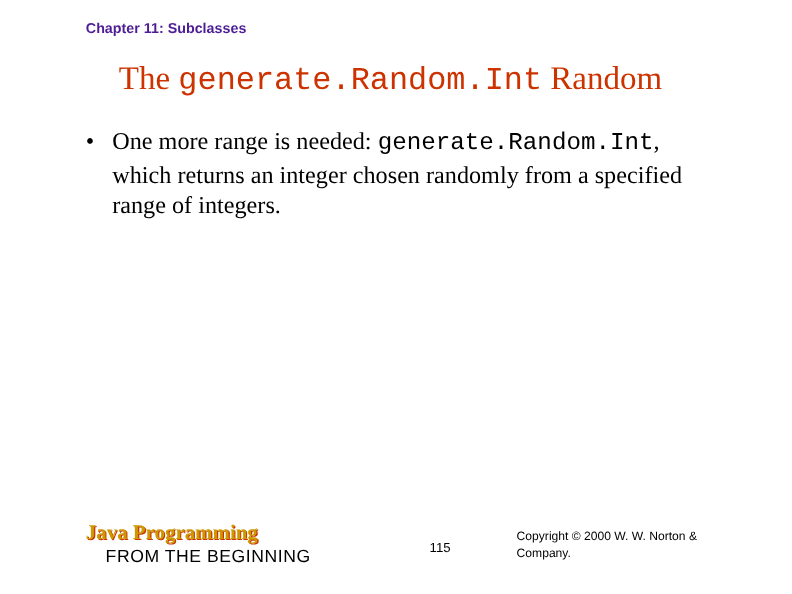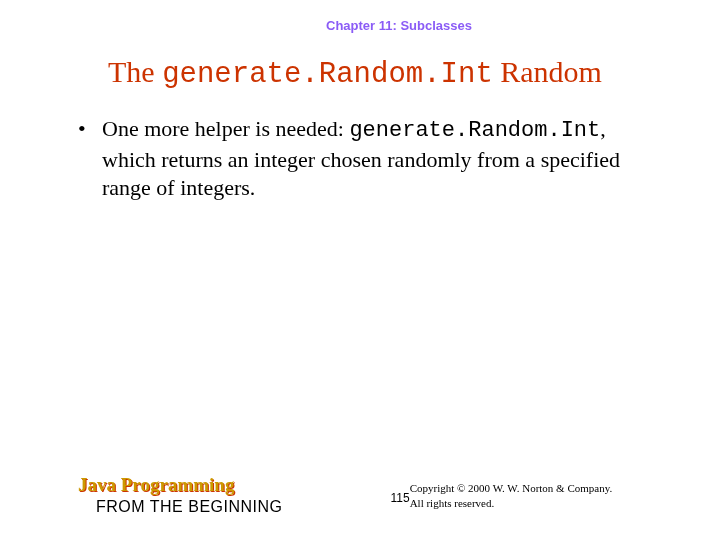--- a/index.html
+++ b/index.html
@@ -8,23 +8,22 @@
     height: 540px;
     background: #ffffff;
     font-family: "Times New Roman", Times, serif;
     position: relative;
     overflow: hidden;
   }
   .chapter-header {
     font-family: Arial, Helvetica, sans-serif;
     font-weight: bold;
     font-size: 13px;
-    color: #8b5cf6;
+    color: #4c1d95;
     padding: 18px 0 0 78px;
-    text-align: center;
   }
   .title {
     font-size: 30px;
     color: #cc3300;
     padding: 22px 0 0 108px;
   }
   .title .code {
     font-family: "Courier New", Courier, monospace;
     font-size: 29px;
   }
@@ -84,51 +83,51 @@
   }
   .page-num {
     font-family: Arial, Helvetica, sans-serif;
     font-size: 12px;
     color: #000;
     flex: 0 0 auto;
     padding-top: 6px;
     margin-left: 108px;
   }
   .copyright {
-    font-family: Liberation Serif, serif;
+    font-family: Liberation Sans, sans-serif;
     font-size: 11px;
     color: #000;
     line-height: 1.35;
     padding-top: 2px;
+    margin-left: 60px;
   }
 </style>
 </head>
 <body>
 
 <div class="chapter-header">Chapter 11: Subclasses</div>
 
 <div class="title">
   <span>The </span><span class="code">generate.Random.Int</span><span> Random</span>
 </div>
 
 <div class="bullet-list">
   <div class="bullet-item">
     <div class="bullet-marker">•</div>
     <div class="bullet-text">
-      <span>One more helper is needed: </span><span class="code">generate.Random.Int</span><span>, which returns an integer chosen randomly from a specified range of integers.</span>
+      <span>One more range is needed: </span><span class="code">generate.Random.Int</span><span>, which returns an integer chosen randomly from a specified range of integers.</span>
     </div>
   </div>
 </div>
 
 <div class="footer">
   <div class="book-title-block">
     <div class="book-title">
       <span class="shadow">Java Programming</span>
       <span class="front">Java Programming</span>
     </div>
     <div class="book-subtitle">FROM THE BEGINNING</div>
   </div>
   <div class="page-num">115</div>
   <div class="copyright">
     <div>Copyright © 2000 W. W. Norton &amp; Company.</div>
-    <div>All rights reserved.</div>
   </div>
 </div>
 
 </body></html>

